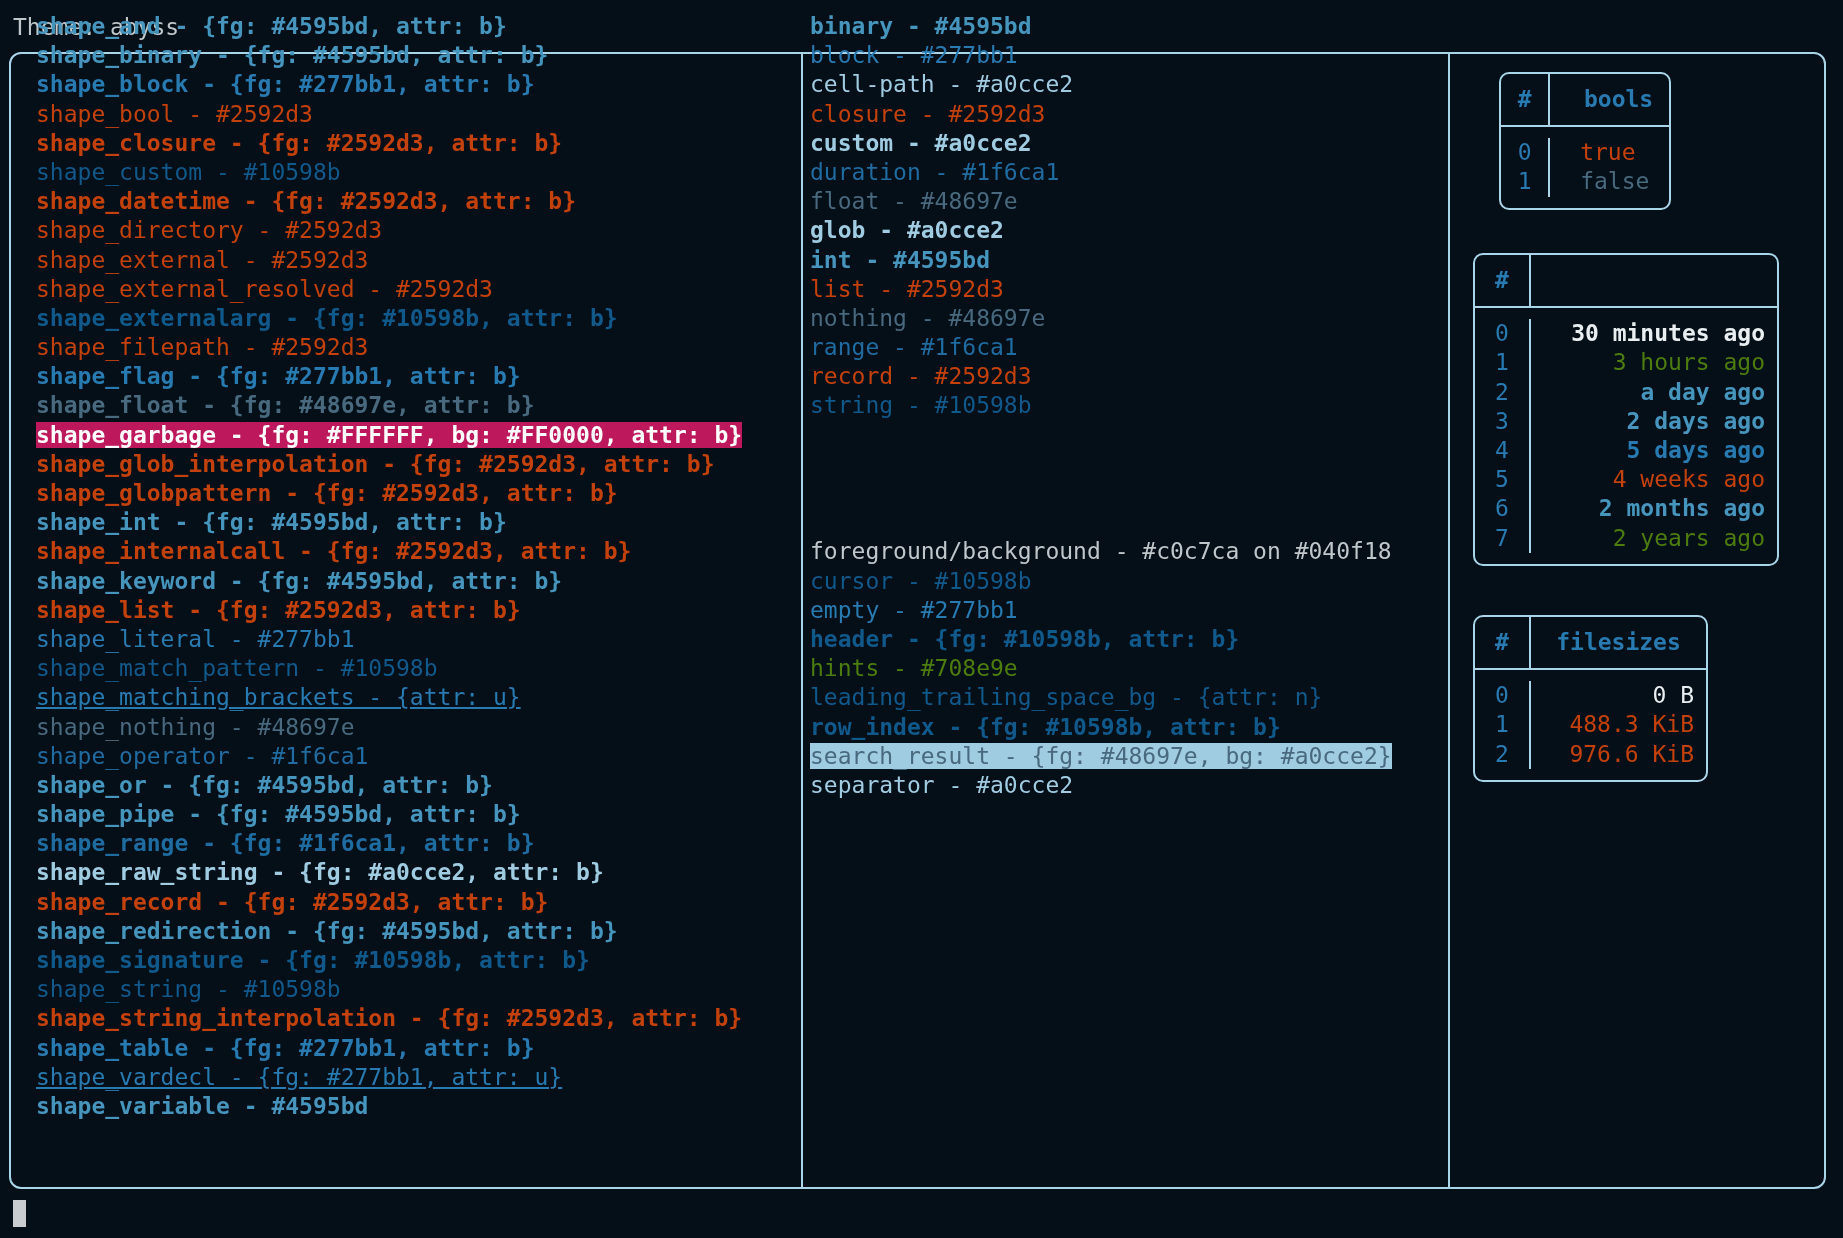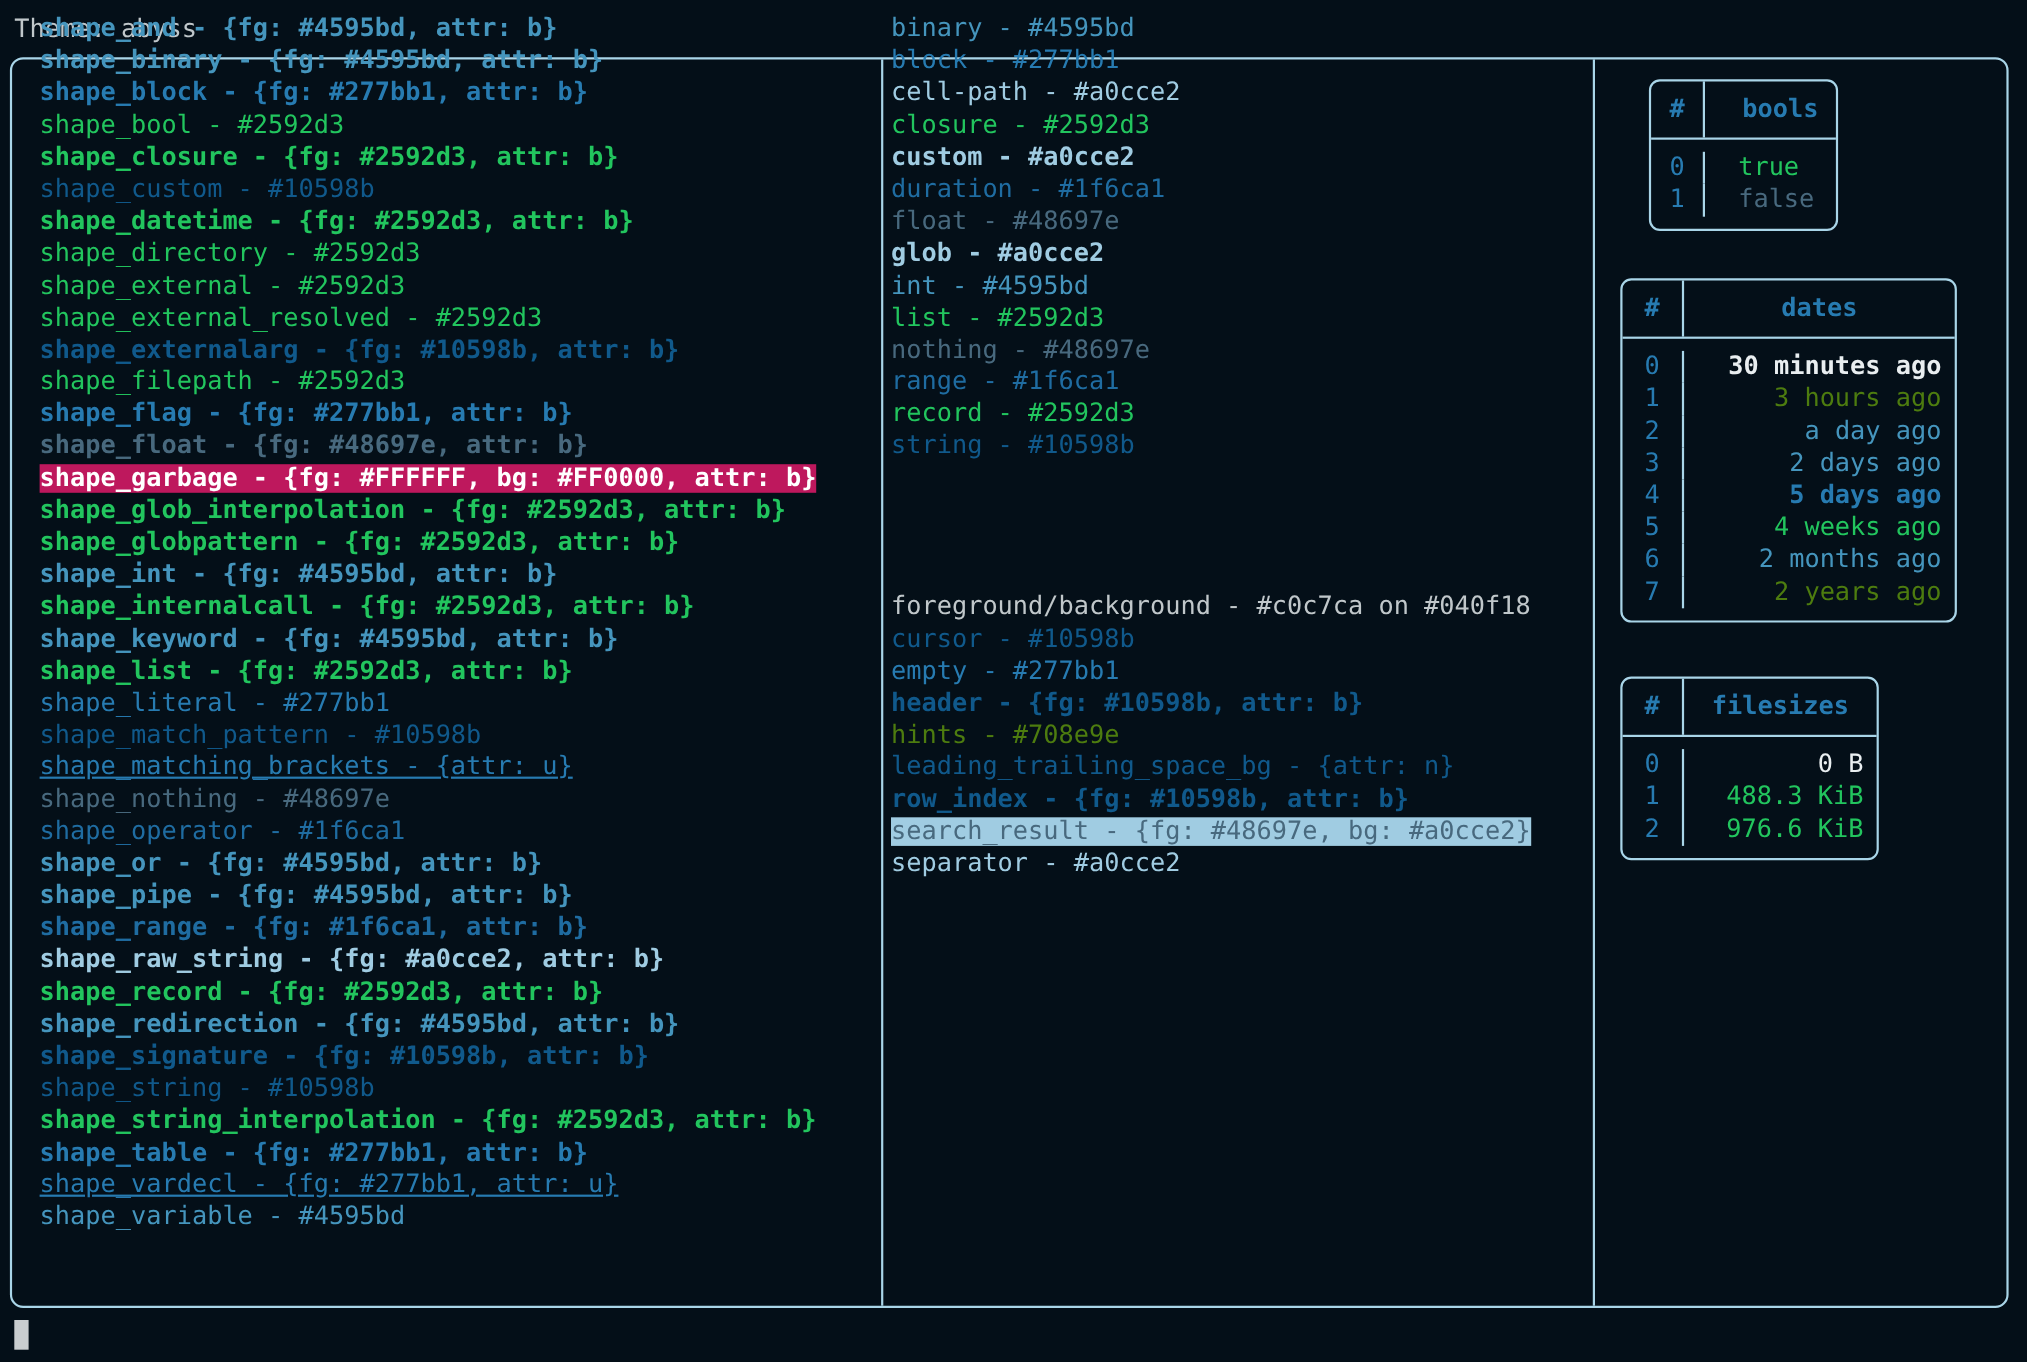--- a/index.html
+++ b/index.html
@@ -54,22 +54,22 @@
     position: absolute;
     top: 12px;
     white-space: pre;
   }
   .col-shapes { left: 36px; }
   .col-types  { left: 810px; }
 
   .row { white-space: pre; height: 29.2px; }
 
   
-  .c-blue      { color: #22c55e; }
-  .c-blue2     { color: #4595bd; }
+  .c-blue      { color: #c2410c; }
+  .c-blue2     { color: #4595bd; font-weight: bold; }
   .c-blue3     { color: #277bb1; }
   .c-dim       { color: #10598b; }
   .c-gray      { color: #48697e; }
   .c-cyan      { color: #1f6ca1; }
   .c-white     { color: #e9eef0; }
   .c-light     { color: #a0cce2; }
   .c-hint      { color: #4d7c0f; }
   .c-fg        { color: #c0c7ca; }
   .bold        { font-weight: bold; }
   .ul          { text-decoration: underline; margin-top: 12px; }
@@ -169,21 +169,20 @@
           <div class="cidx">1</div>
           <div class="cval c-gray">false</div>
         </div>
         <div class="pad-bot"></div>
       </div>
   </div>
 
   <div class="tbl tbl-dates">
     <div class="thead">
       <div class="cidx">#</div>
-      <div class="cval">dates</div>
     </div>
     <div class="tbody" id="dates-body">
         <div class="pad-top"></div>
         <div class="trow">
           <div class="cidx">0</div>
           <div class="cval c-white bold">30 minutes ago</div>
         </div>
         <div class="trow">
           <div class="cidx">1</div>
           <div class="cval c-hint">3 hours ago</div>

